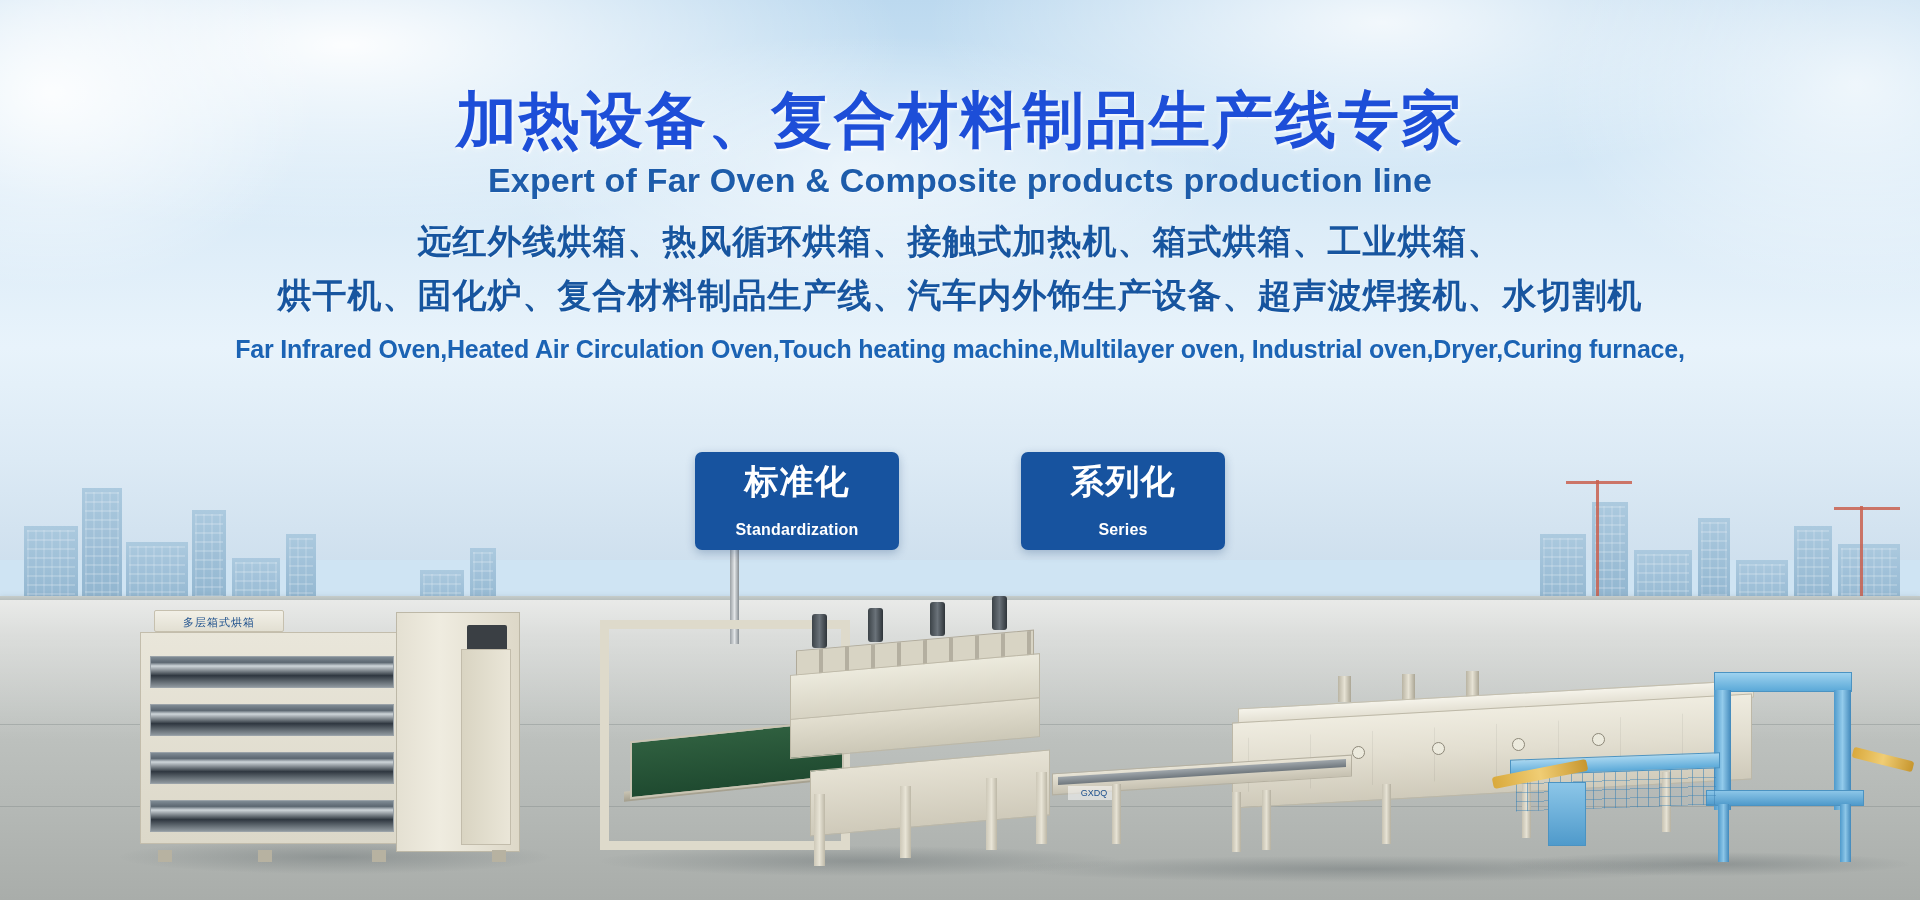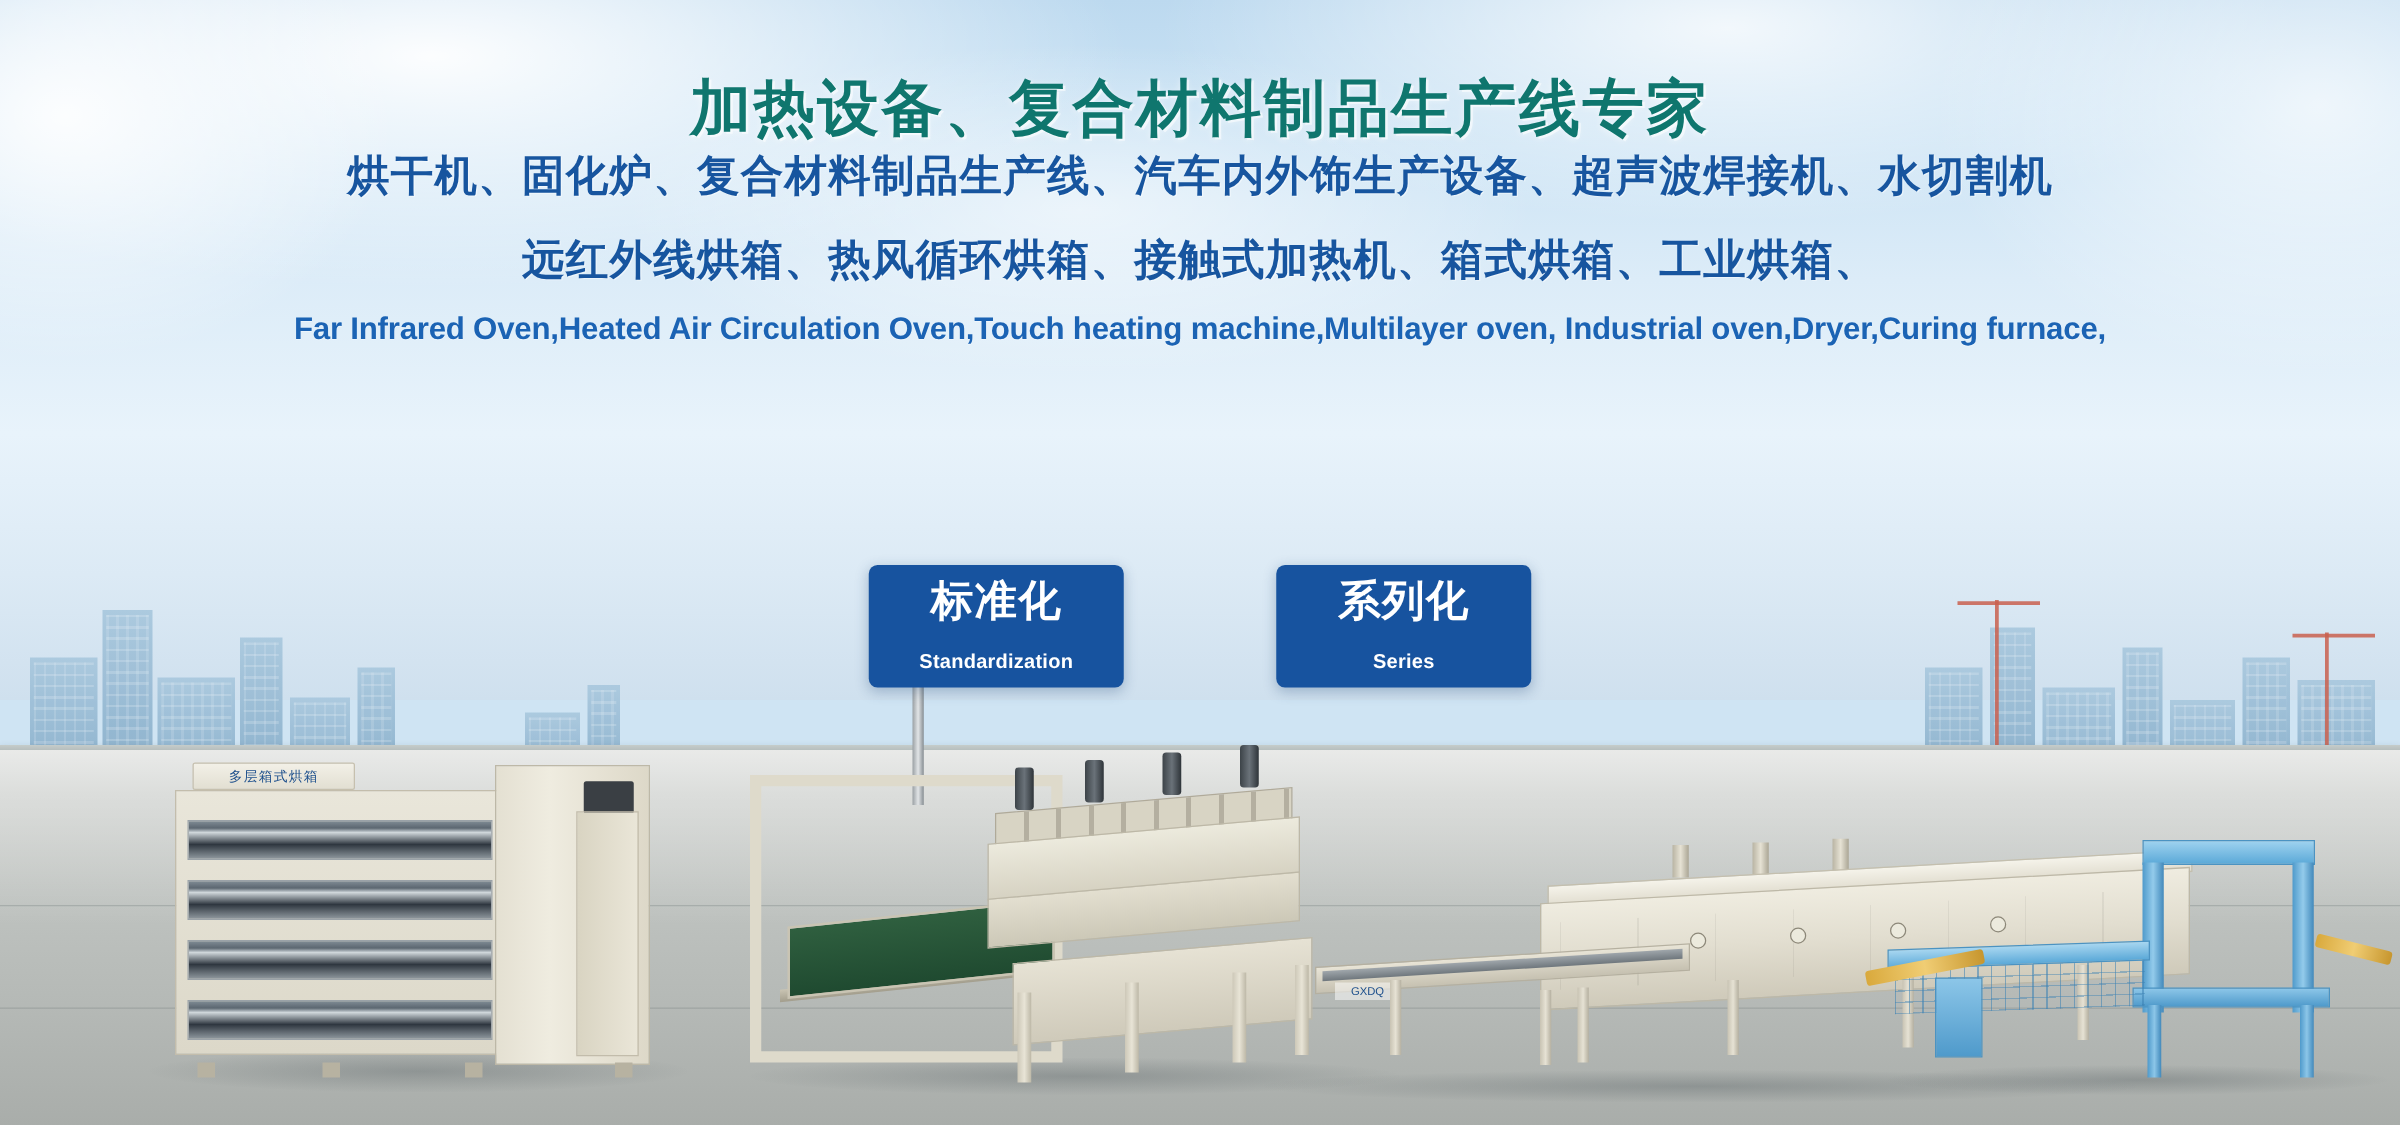--- a/index.html
+++ b/index.html
@@ -75,25 +75,25 @@
   }
   .parapet-top {
     position:absolute; left:0; top:596px; width:1920px; height:9px;
     background:linear-gradient(180deg,#c5ccca,#a5aeae);
   }
 
   
   .copy { position:absolute; left:0; top:0; width:1920px; text-align:center; }
 
   .headline-cn {
-    margin-top:62px;
-    font-size:49px;
+    margin-top:88px;
+    font-size:61px;
     font-weight:bold;
     letter-spacing:2px;
-    color:#0f766e;
+    color:#1d4ed8;
     text-shadow:
       2px 2px 0 rgba(255,255,255,0.55),
       0 2px 6px rgba(255,255,255,0.5);
     line-height:1.05;
   }
   .headline-en {
     margin-top:9px;
     font-size:34px;
     font-weight:bold;
     letter-spacing:0.2px;
@@ -429,22 +429,23 @@
     <div class="m4-mesh"></div>
     <div class="m4-cab"></div>
     <div class="m4-arm"></div>
     <div class="m4-arm2"></div>
     <div class="m4-leg" style="left:218px; top:132px;"></div>
     <div class="m4-leg" style="left:340px; top:132px;"></div>
   </div>
 
   <div class="copy">
     <div class="headline-cn">加热设备、复合材料制品生产线专家</div>
+    <div class="headline-en">Expert of Far Oven &amp; Composite products production line</div>
+    <div class="prod-cn">远红外线烘箱、热风循环烘箱、接触式加热机、箱式烘箱、工业烘箱、</div>
     <div class="prod-cn" style="margin-top:4px;">烘干机、固化炉、复合材料制品生产线、汽车内外饰生产设备、超声波焊接机、水切割机</div>
-    <div class="prod-cn">远红外线烘箱、热风循环烘箱、接触式加热机、箱式烘箱、工业烘箱、</div>
     <div class="prod-en">Far Infrared Oven,Heated Air Circulation Oven,Touch heating machine,Multilayer oven, Industrial oven,Dryer,Curing furnace,</div>
   </div>
 
   <div class="badges">
     <div class="badge">
       <span class="badge-cn">标准化</span>
       <span class="badge-en">Standardization</span>
     </div>
     <div class="badge">
       <span class="badge-cn">系列化</span>

